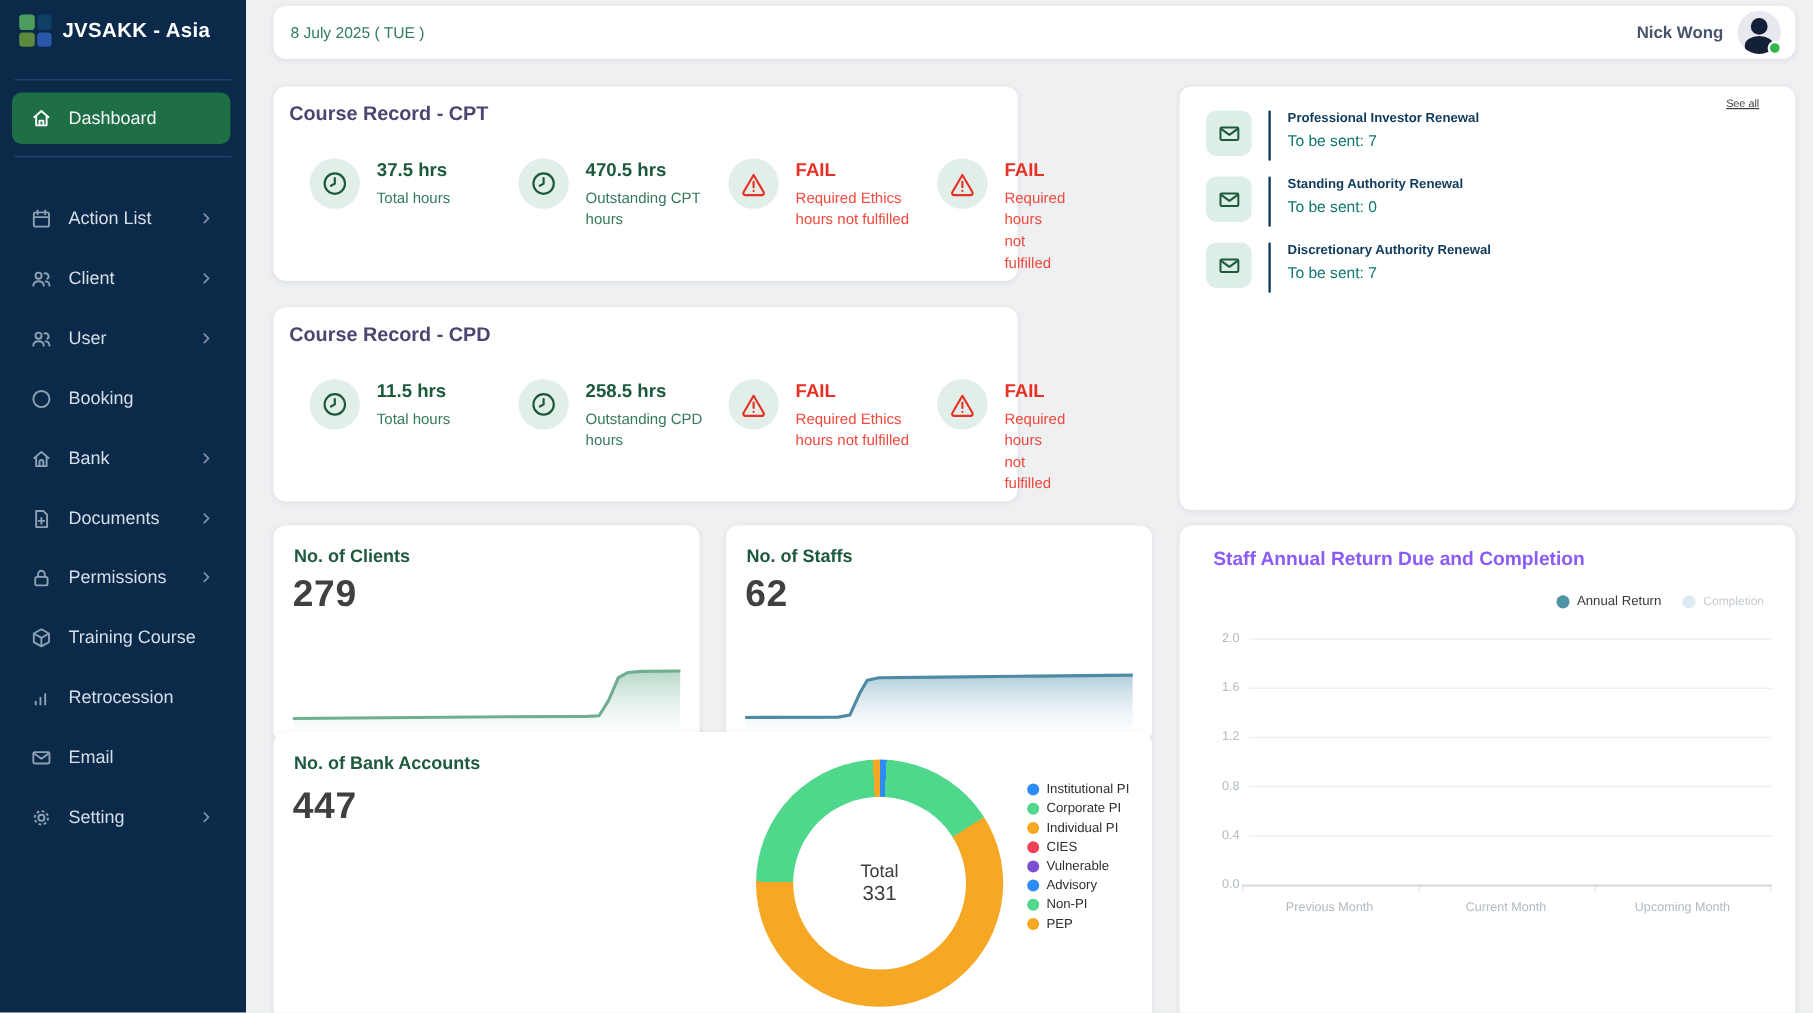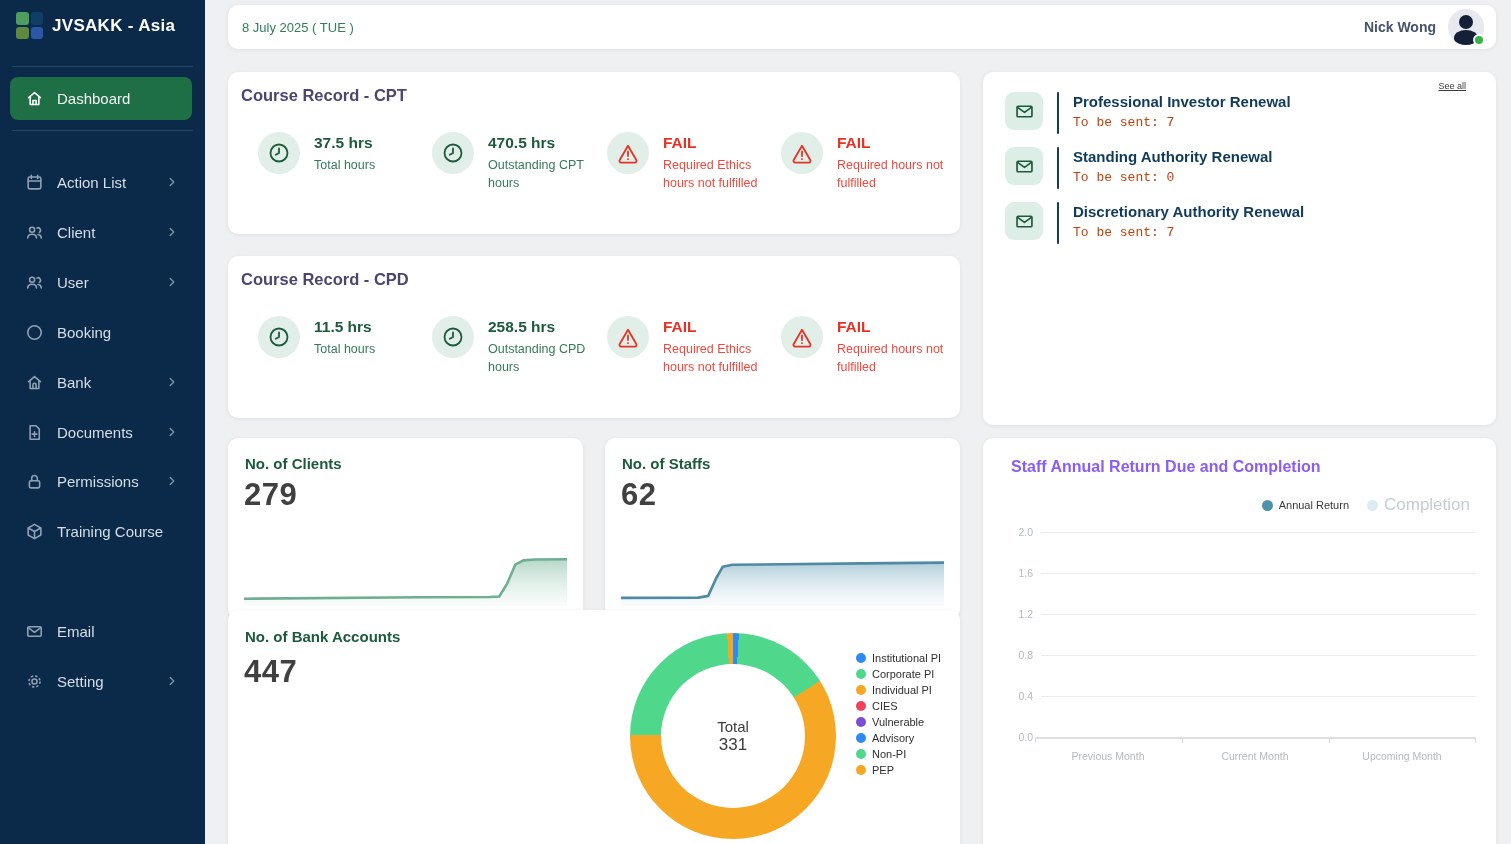--- a/index.html
+++ b/index.html
@@ -34,39 +34,39 @@
   .date-text { font-size:13px; color:#2f7e5c; }
   .user-box { display:flex; align-items:center; gap:12px; }
   .user-name { font-size:14px; font-weight:bold; color:#47526b; }
   .avatar { position:relative; width:36px; height:36px; border-radius:50%; background:#e7e9ee; overflow:visible; cursor:pointer; }
   .avatar .head { position:absolute; left:11px; top:6px; width:14px; height:14px; border-radius:50%; background:#141f38; }
   .avatar .bodyy { position:absolute; left:6px; top:21px; width:24px; height:16px; border-radius:50% 50% 45% 45%; background:#141f38; }
   .avatar .clipper { position:absolute; inset:0; border-radius:50%; overflow:hidden; }
   .avatar .dot { position:absolute; right:-1px; bottom:-1px; width:12px; height:12px; border-radius:50%; background:#35b44a; border:2px solid #ffffff; }
 
   
-  .course-card { width:732px; height:162px; }
+  .course-card { width:620px; height:162px; }
   .course-card .ttl { position:absolute; left:13px; top:14px; }
   .stats { position:absolute; left:30px; top:58px; right:6px; display:grid; grid-template-columns:174px 175px 174px auto; }
   .stat { display:flex; gap:14px; align-items:flex-start; }
   .stat-icon { width:42px; height:42px; border-radius:50%; background:#e1efe8; display:flex; align-items:center; justify-content:center; flex:0 0 auto; margin-top:2px; }
   .stat-val { font-size:15.5px; font-weight:bold; color:#1c5a3b; padding-top:4px; }
   .stat-lbl { font-size:12.5px; color:#357a5a; margin-top:4px; line-height:1.45; max-width:118px; }
   .stat.fail .stat-val { color:#e63226; }
   .stat.fail .stat-lbl { color:#f0493e; }
 
   
   .notif-card { left:983px; top:72px; width:513px; height:353px; }
   .see-all { position:absolute; top:9px; right:30px; font-size:9px; color:#3c3c3c; text-decoration:underline; cursor:pointer; }
   .notif-item { position:absolute; left:22px; display:flex; align-items:flex-start; gap:12px; cursor:pointer; }
   .notif-icon { width:38px; height:38px; border-radius:9px; background:#ddeee6; display:flex; align-items:center; justify-content:center; flex:0 0 auto; }
   .notif-sep { width:2px; height:42px; background:#123c5e; border-radius:1px; flex:0 0 auto; margin-left:2px; }
   .notif-text { padding-top:1px; margin-left:2px; }
-  .notif-title { font-size:15px; font-weight:bold; color:#0f3a5c; }
-  .notif-sub { font-size:13px; color:#c2410c; margin-top:5px;font-family:Liberation Mono, monospace; }
+  .notif-title { font-size:11px; font-weight:bold; color:#0f3a5c; }
+  .notif-sub { font-size:13px; color:#0f766e; margin-top:5px; }
 
   
   .mini-card { width:355px; height:181px; }
   .mini-card .ttl { position:absolute; left:17px; top:17px; }
   .mini-card .num { position:absolute; left:16px; top:39px; }
   .spark { position:absolute; left:16px; right:16px; bottom:13px; height:56px; }
   .spark svg { width:100%; height:100%; display:block; }
 
   
   .bank-card { left:228px; top:610px; width:732px; height:252px; }
@@ -82,21 +82,21 @@
   .dl-item .dot { width:10px; height:10px; border-radius:50%; flex:0 0 auto; }
   .dl-item .lab { font-size:11px; color:#2f2f2f; }
 
   
   .chart-card { left:983px; top:438px; width:513px; height:420px; }
   .chart-card .ttl { position:absolute; left:28px; top:20px; font-size:16px; font-weight:bold; color:#8b5cf6; }
   .ch-legend { position:absolute; top:57px; right:26px; display:flex; gap:18px; }
   .ch-leg-item { display:flex; align-items:center; gap:6px; cursor:pointer; }
   .ch-leg-item .dot { width:11px; height:11px; border-radius:50%; }
   .ch-leg-item.on .lab { font-size:11px; color:#3a3a3a; }
-  .ch-leg-item.off .lab { font-size:17px; color:#c5ccd3; }
+  .ch-leg-item.off .lab { font-size:10px; color:#c5ccd3; }
   .grid-row { position:absolute; left:28px; right:20px; height:12px; display:flex; align-items:center; }
   .grid-row .ylab { width:22px; text-align:right; font-size:10.5px; color:#b3bac0; flex:0 0 auto; }
   .grid-row .gline { flex:1; height:1px; background:#ececee; margin-left:8px; }
   .x-axis { position:absolute; left:52px; right:20px; top:299px; height:2px; background:#dcdee0; }
   .x-tick { position:absolute; top:299px; width:1px; height:6px; background:#dcdee0; }
   .x-lab { position:absolute; top:312px; width:160px; text-align:center; font-size:10.5px; color:#b3bac0; }
 
   svg.ic { display:block; }
 </style>
 </head>
@@ -206,20 +206,26 @@
             <path d="M9 6 l6 6 -6 6"></path>
           </svg>
         </span>
     </div>
     <div class="nav-item" style="top:509px">
       <svg class="ic mi" width="19" height="19" viewBox="0 0 24 24" fill="none" stroke="currentColor" stroke-width="2" stroke-linejoin="round">
           <path d="M12 3 L20 7.5 V16.5 L12 21 L4 16.5 V7.5 Z"></path>
           <path d="M4 7.5 L12 12 L20 7.5 M12 12 V21"></path>
         </svg>
       <span>Training Course</span>
+    </div>
+    <div class="nav-item" style="top:559px">
+      <svg class="ic mi" width="19" height="19" viewBox="0 0 24 24" fill="none" stroke="currentColor" stroke-width="2" stroke-linecap="round">
+          <path d="M6 19 v-3 M11 19 v-7 M16 19 v-11"></path>
+        </svg>
+      <span>Retrocession</span>
     </div>
     <div class="nav-item" style="top:609px">
       <svg class="ic mi" width="19" height="19" viewBox="0 0 24 24" fill="none" stroke="currentColor" stroke-width="2" stroke-linecap="round" stroke-linejoin="round">
           <rect x="3.5" y="6" width="17" height="12" rx="1.5"></rect>
           <path d="M4.5 7.5 L12 13 L19.5 7.5"></path>
         </svg>
       <span>Email</span>
     </div>
     <div class="nav-item" style="top:659px">
       <svg class="ic mi" width="19" height="19" viewBox="0 0 24 24" fill="none" stroke="currentColor" stroke-width="2">

